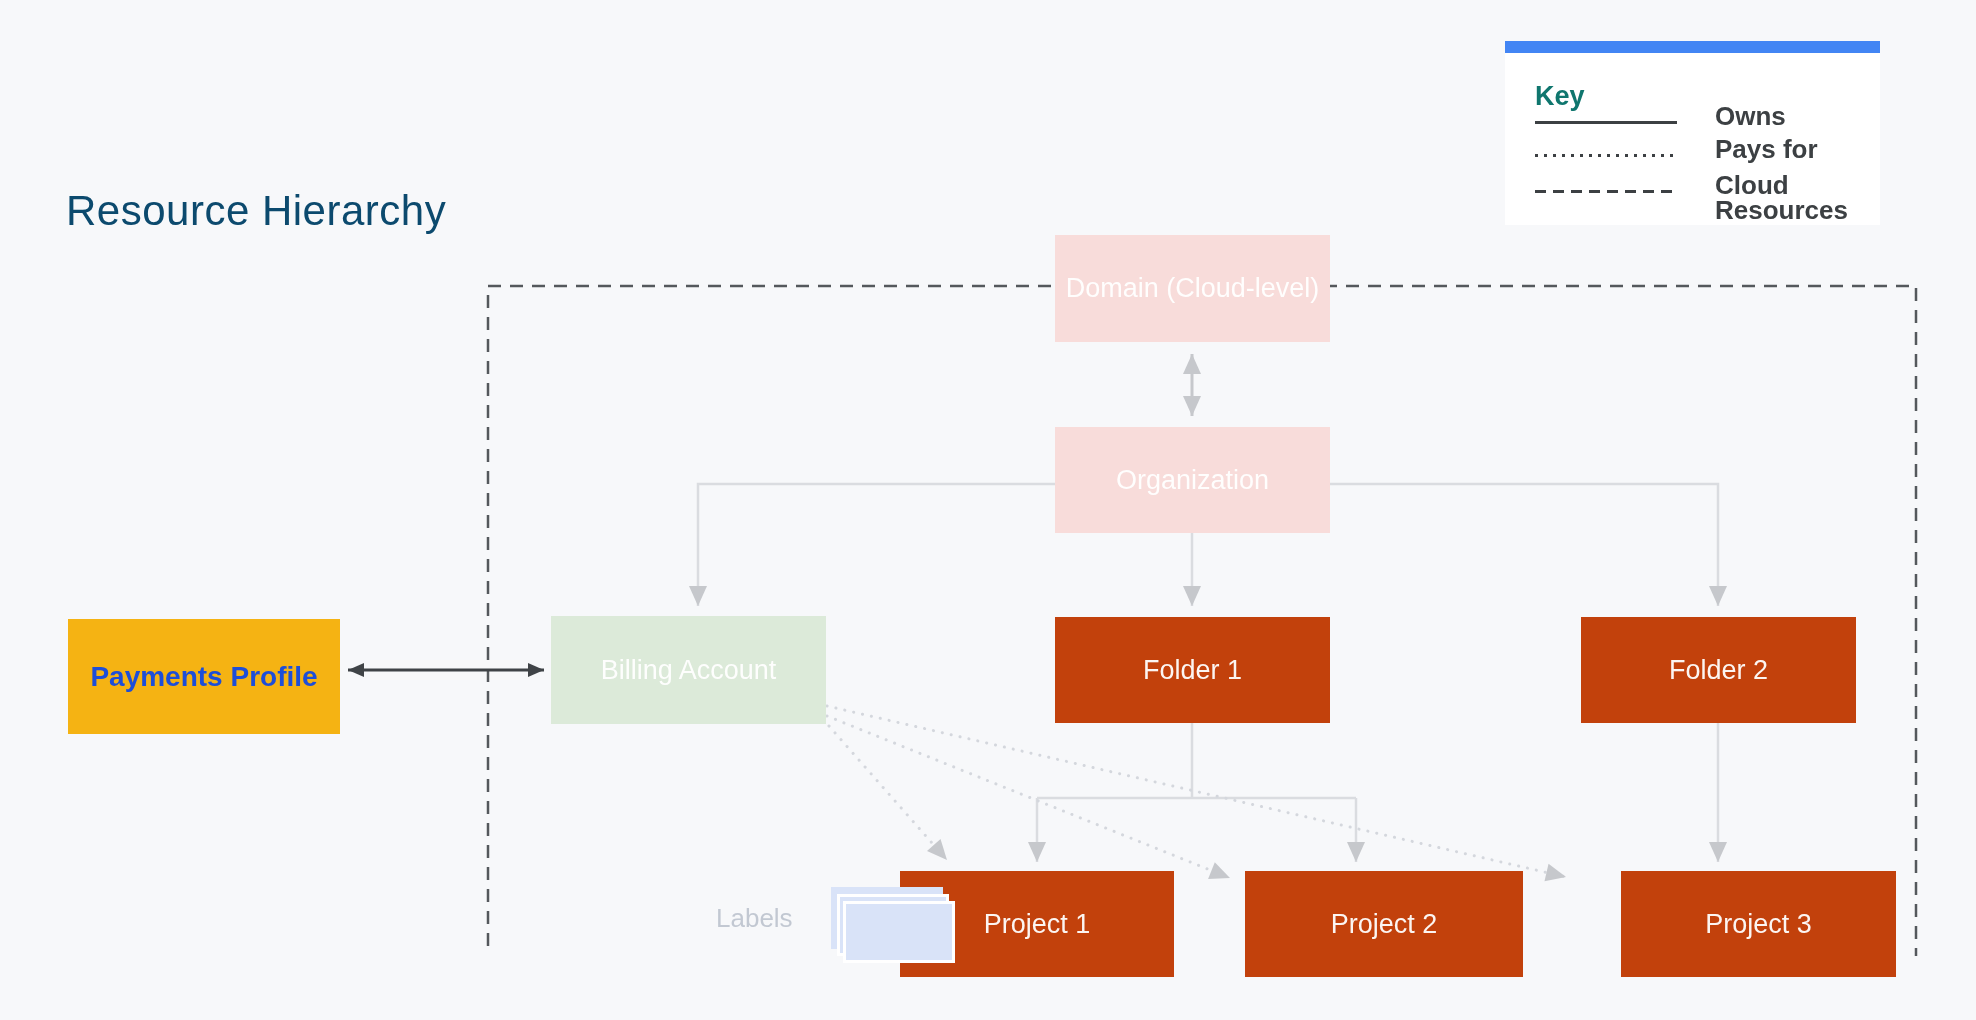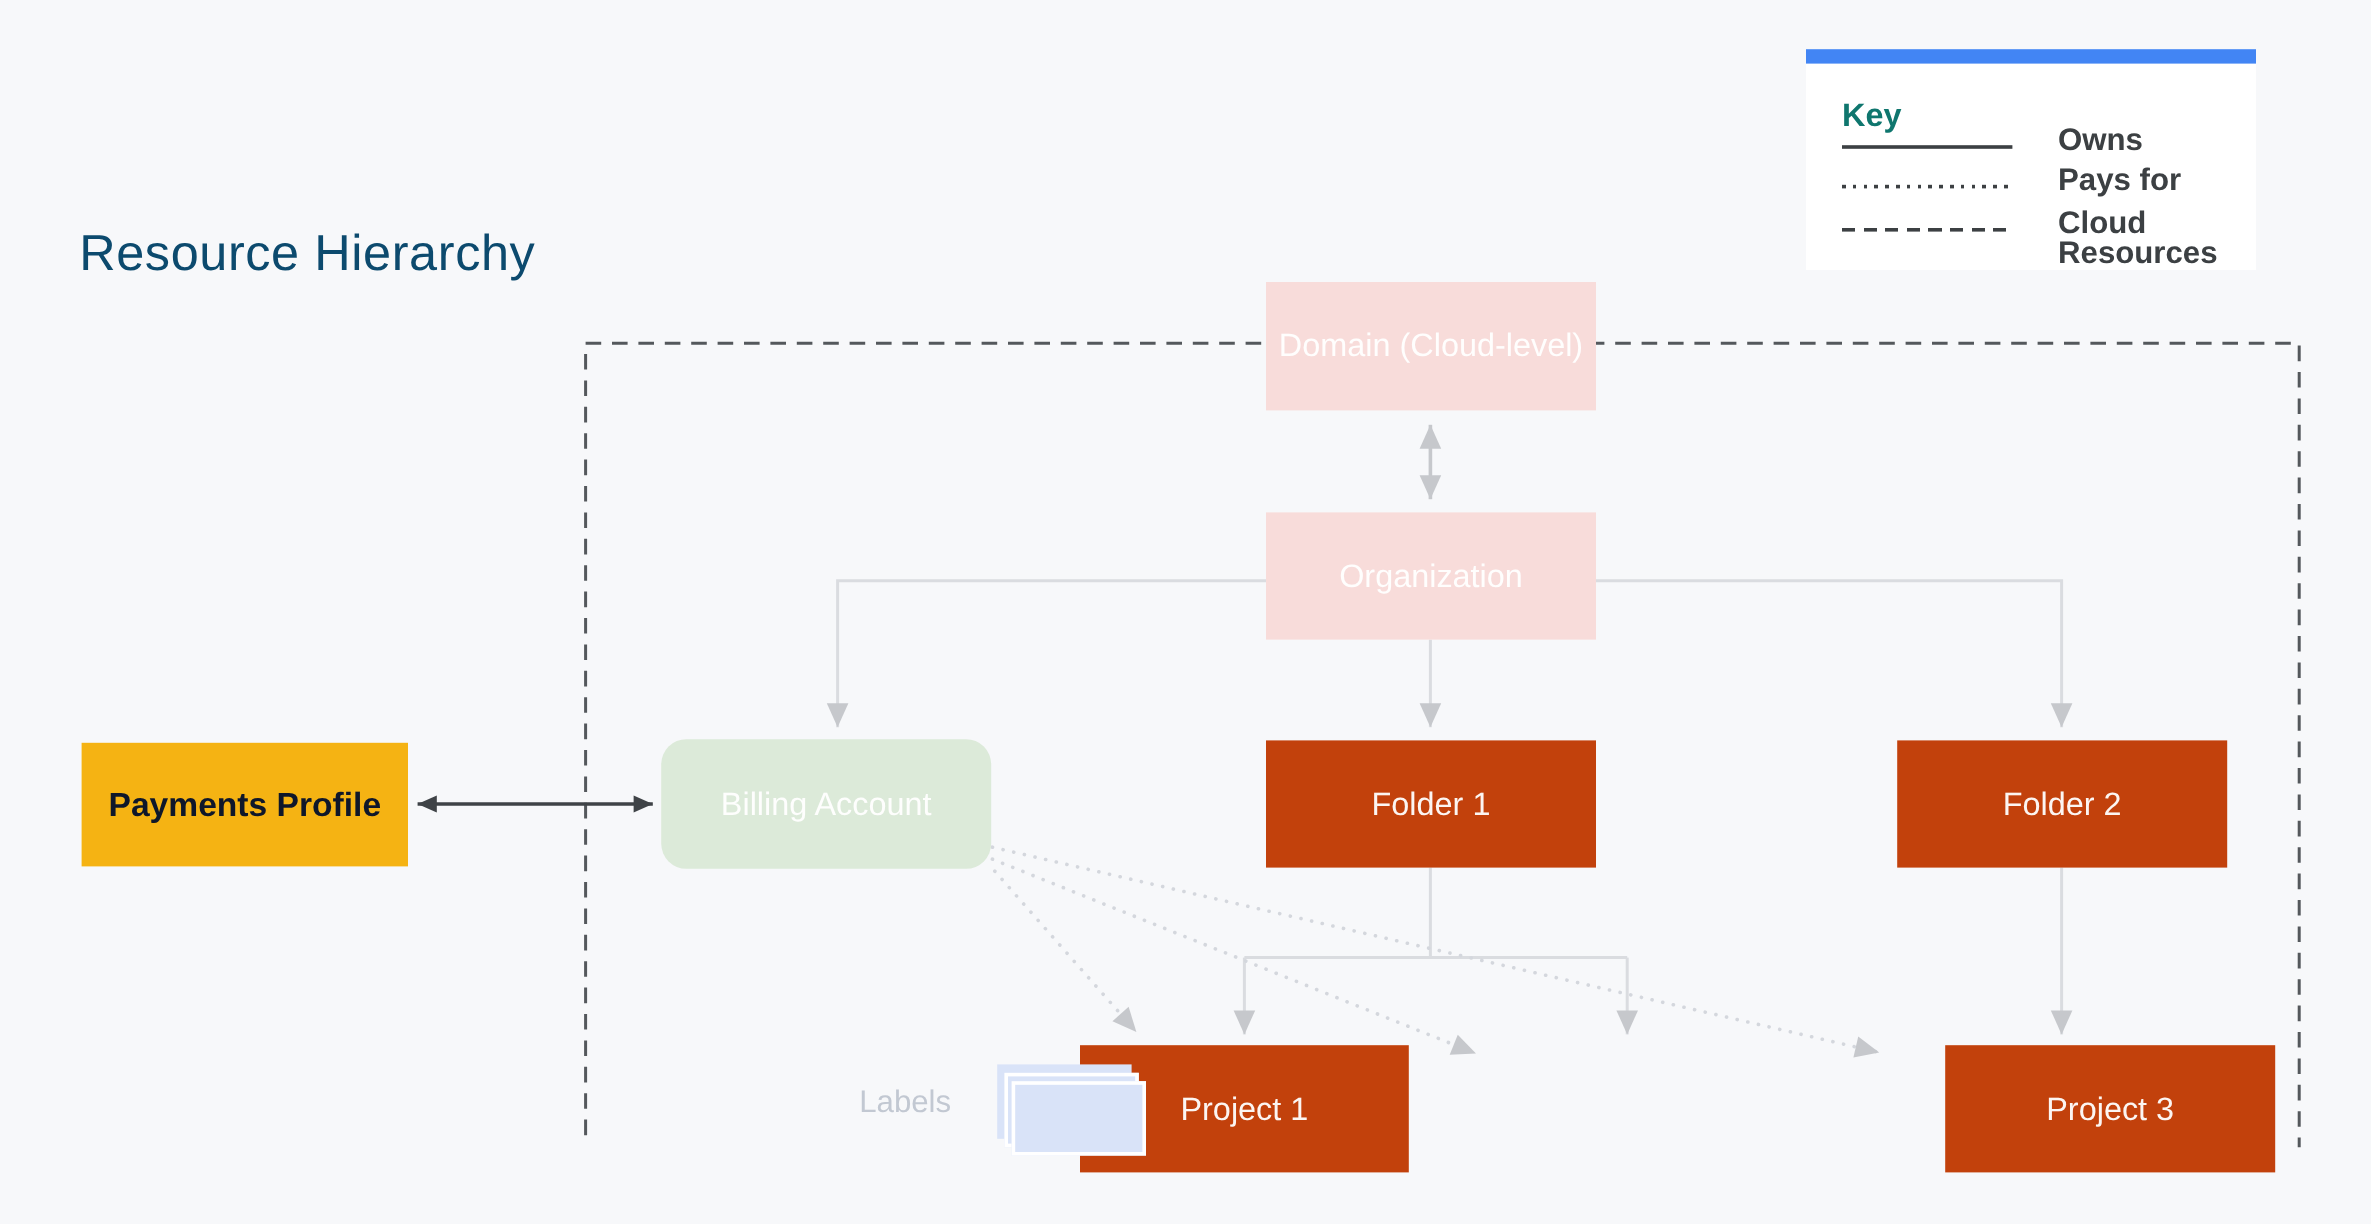--- a/index.html
+++ b/index.html
@@ -48,33 +48,33 @@
   .wires{position:absolute;left:0;top:0;z-index:1;}
   
   .node{
     position:absolute;z-index:2;
     display:flex;align-items:center;justify-content:center;
     font-size:27px;font-weight:400;
     color:rgba(255,255,255,0.95);
     text-align:center;
   }
   .node-pink{background:#f8dcda;}
-  .node-green{background:#dcead9;border-radius:21px;}
+  .node-green{background:#dcead9;}
   .node-blue{background:#c2410c;}
   .node-domain{left:1055px;top:235px;width:275px;height:107px;}
   .node-organization{left:1055px;top:427px;width:275px;height:106px;}
   .node-billing{left:551px;top:616px;width:275px;height:108px;}
   .node-folder1{left:1055px;top:617px;width:275px;height:106px;}
   .node-folder2{left:1581px;top:617px;width:275px;height:106px;}
   .node-project1{left:900px;top:871px;width:274px;height:106px;}
   .node-project2{left:1245px;top:871px;width:278px;height:106px;}
   .node-project3{left:1581px;top:871px;width:275px;height:106px;margin-left:40px;}
   .node-payments{
-    left:68px;top:619px;width:272px;height:103px;
-    background:#f5b313;color:#0f172a;
+    left:68px;top:619px;width:272px;height:115px;
+    background:#f5b313;color:#1d4ed8;
     font-size:28px;font-weight:700;
   }
   
   .labels-caption{
     position:absolute;left:716px;top:903px;z-index:3;
     font-size:26px;color:#c2c8d2;
   }
   .labels-icon{
     position:absolute;left:831px;top:887px;z-index:3;
     width:130px;height:82px;
@@ -149,20 +149,23 @@
   </div>
   <div class="node node-blue node-folder1">
     <span>Folder 1</span>
   </div>
   <div class="node node-blue node-folder2">
     <span>Folder 2</span>
   </div>
   <div class="node node-blue node-project1">
     <span>Project 1</span>
   </div>
+  <div class="node node-blue node-project2">
+    <span>Project 2</span>
+  </div>
   <div class="node node-blue node-project3">
     <span>Project 3</span>
   </div>
   <div class="node node-payments">
     <span>Payments Profile</span>
   </div>
 
   <div class="labels-caption">Labels</div>
   <div class="labels-icon">
     <div class="labels-card card-back"></div>

